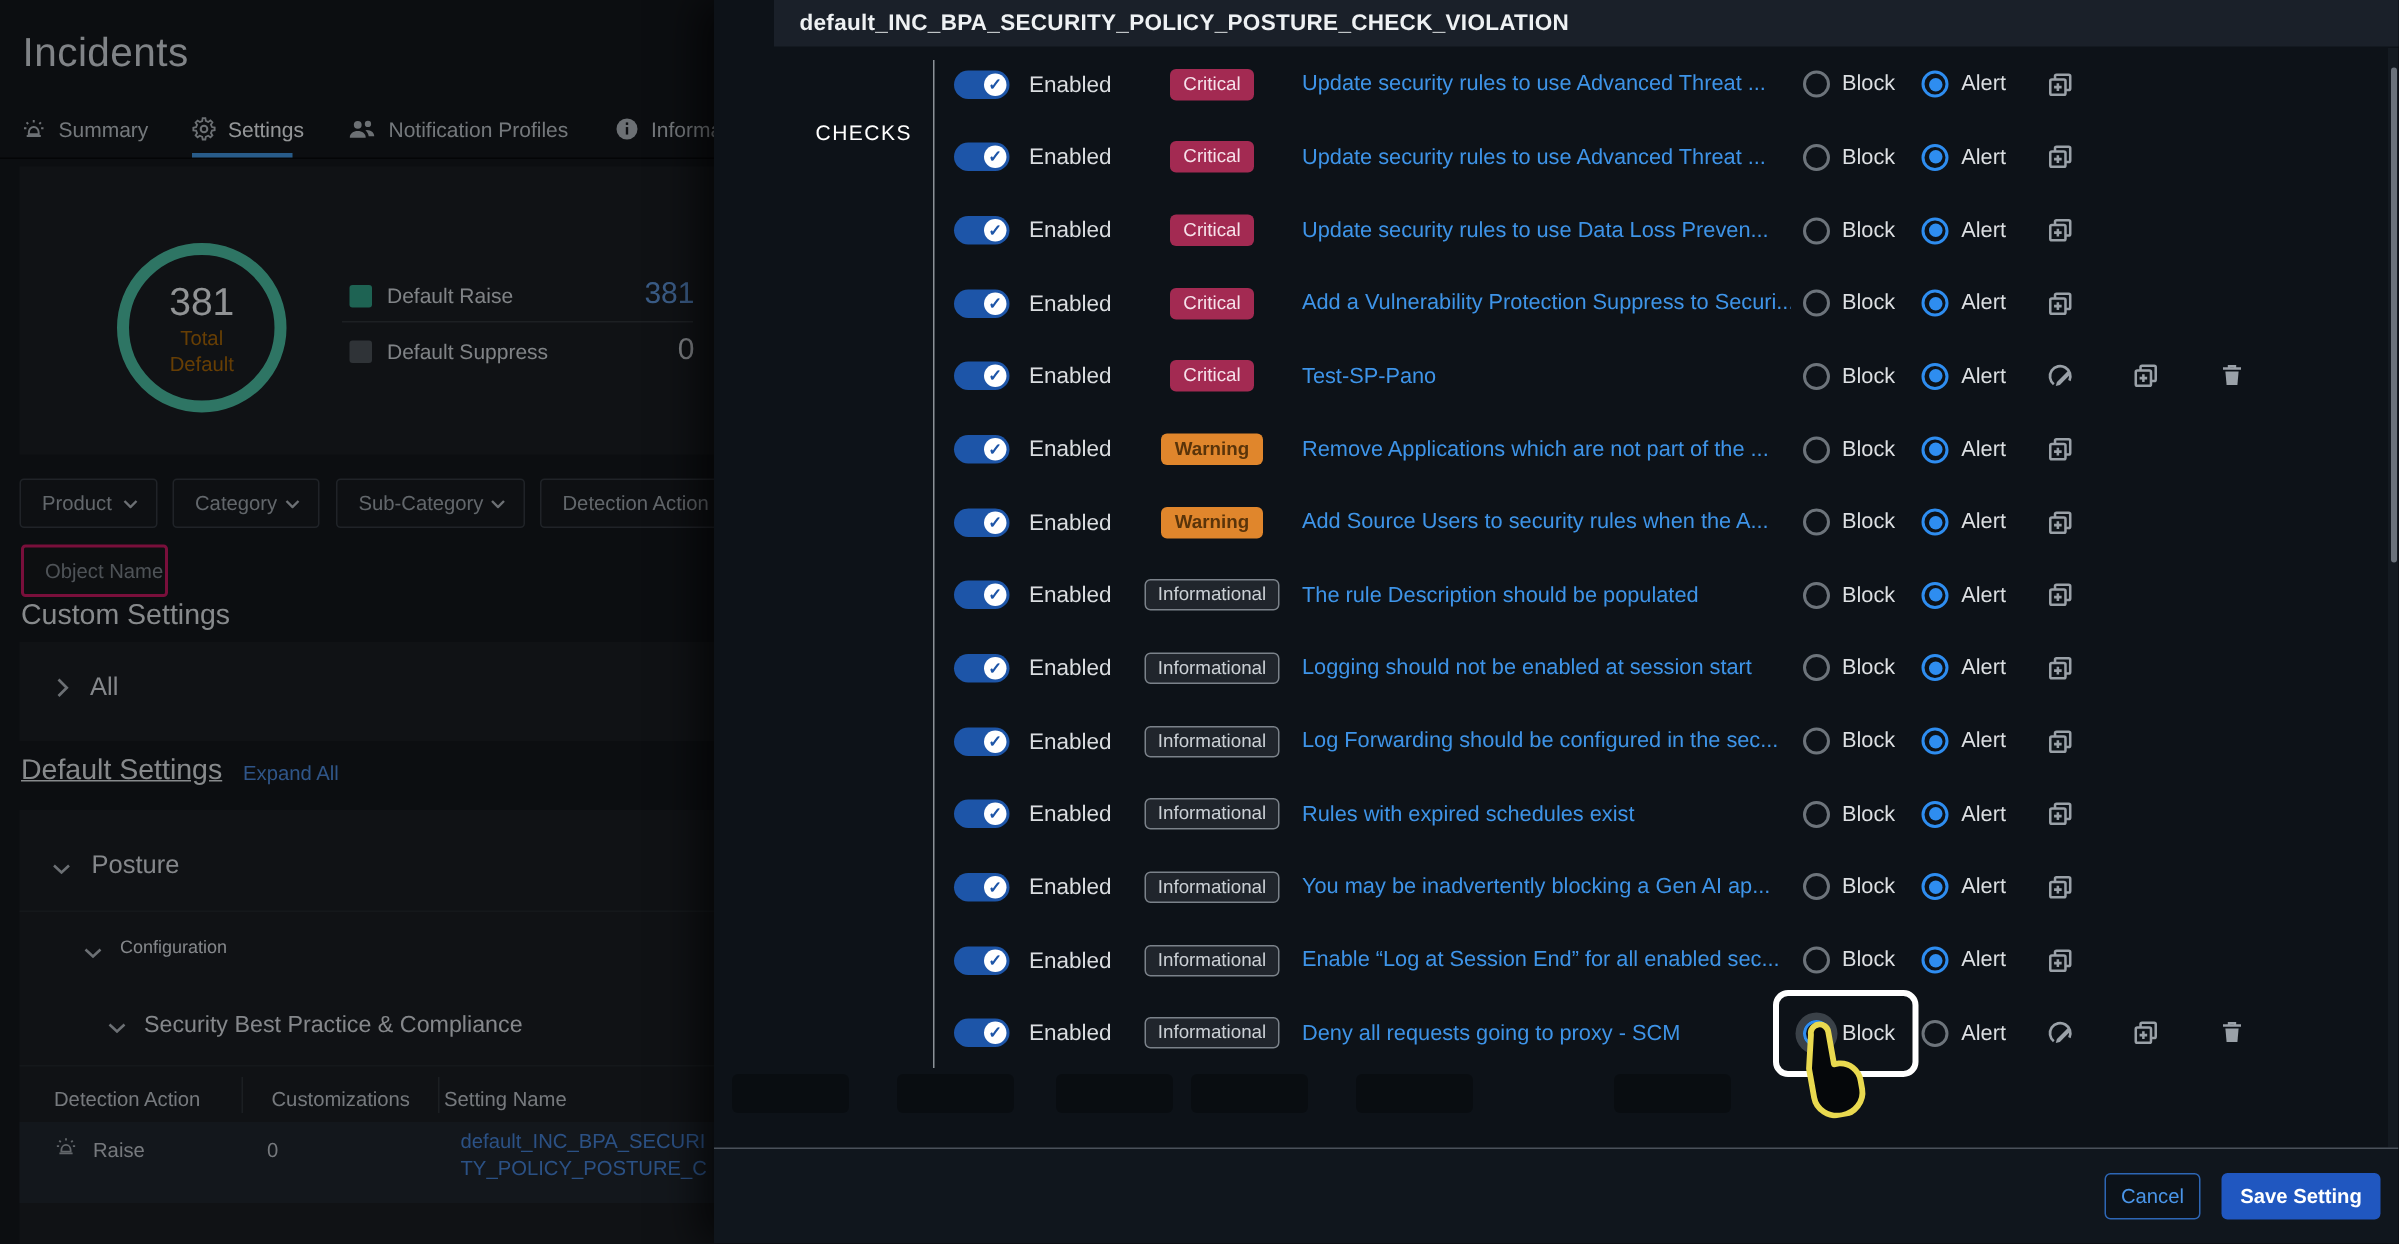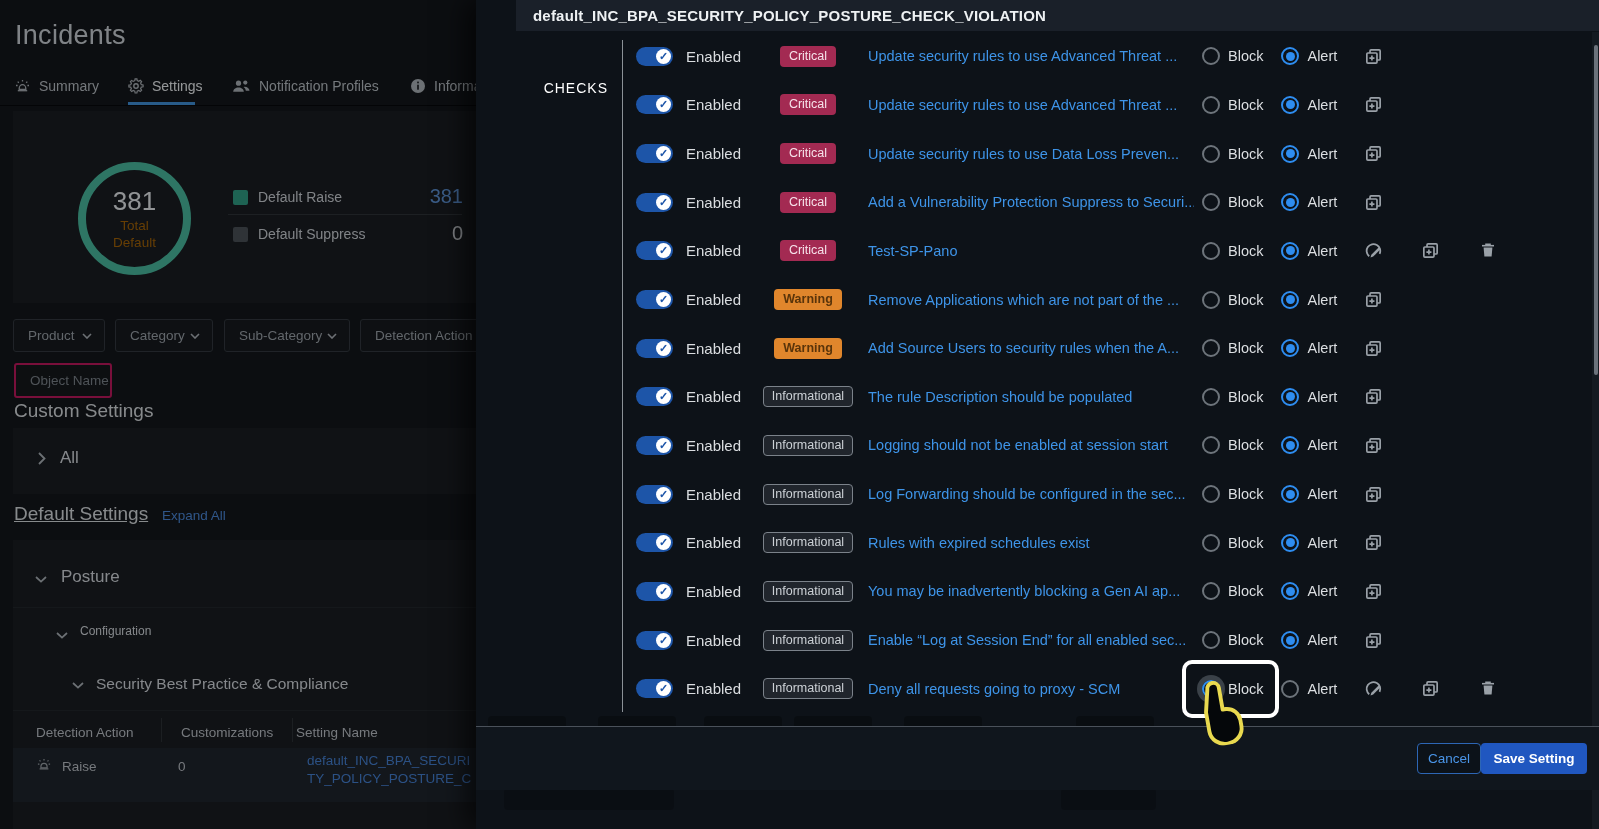--- a/index.html
+++ b/index.html
@@ -76,23 +76,23 @@
   .radio.selected::after { content:""; position:absolute; inset:2.5px; background:#2e8df0; border-radius:50%; }
   .radio.halo { box-shadow:0 0 0 5px rgba(104,112,120,.5); }
   .radio-label { font-size:14.5px; color:#dcdfe2; margin-right:18px; }
   .radio-label:last-child { margin-right:0; }
   .icon-col { display:flex; flex:0 0 auto; }
   .icon-slot { width:57px; display:flex; justify-content:center; color:#9aa1a8; }
   .ghost { position:absolute; background:rgba(0,0,0,.28); border-radius:4px; height:26px; }
   .scroll-track { position:absolute; left:1116px; top:32px; width:7px; height:797px; background:#141a21; }
   .scroll-thumb { position:absolute; left:1118px; top:45px; width:4px; height:330px; background:#6b727b; border-radius:2px; }
 
-  .modal-footer { position:absolute; left:0; top:726px; width:100%; height:64px; background:#10161d;
+  .modal-footer { position:absolute; left:0; top:765px; width:100%; height:64px; background:#10161d;
                   border-top:1px solid #4a515a; display:flex; align-items:center; justify-content:flex-end;
-                  padding-right:12px; }
+                  gap:14px; padding-right:12px; }
   .btn { height:31px; border-radius:4px; font-size:13.5px; display:flex; align-items:center; justify-content:center; }
   .btn-cancel { width:64px; border:1px solid #2d66b5; color:#4a95e8; background:#0c1219; }
   .btn-save { width:106px; background:#2057c0; color:#ffffff; font-weight:700; }
 
   .click-highlight { position:absolute; left:706px; top:660px; width:97px; height:58px;
                      border:4px solid #ffffff; border-radius:10px; }
   .cursor-hand { position:absolute; left:716px; top:680px; transform:rotate(-10deg); }
 </style>
 </head>
 <body>

